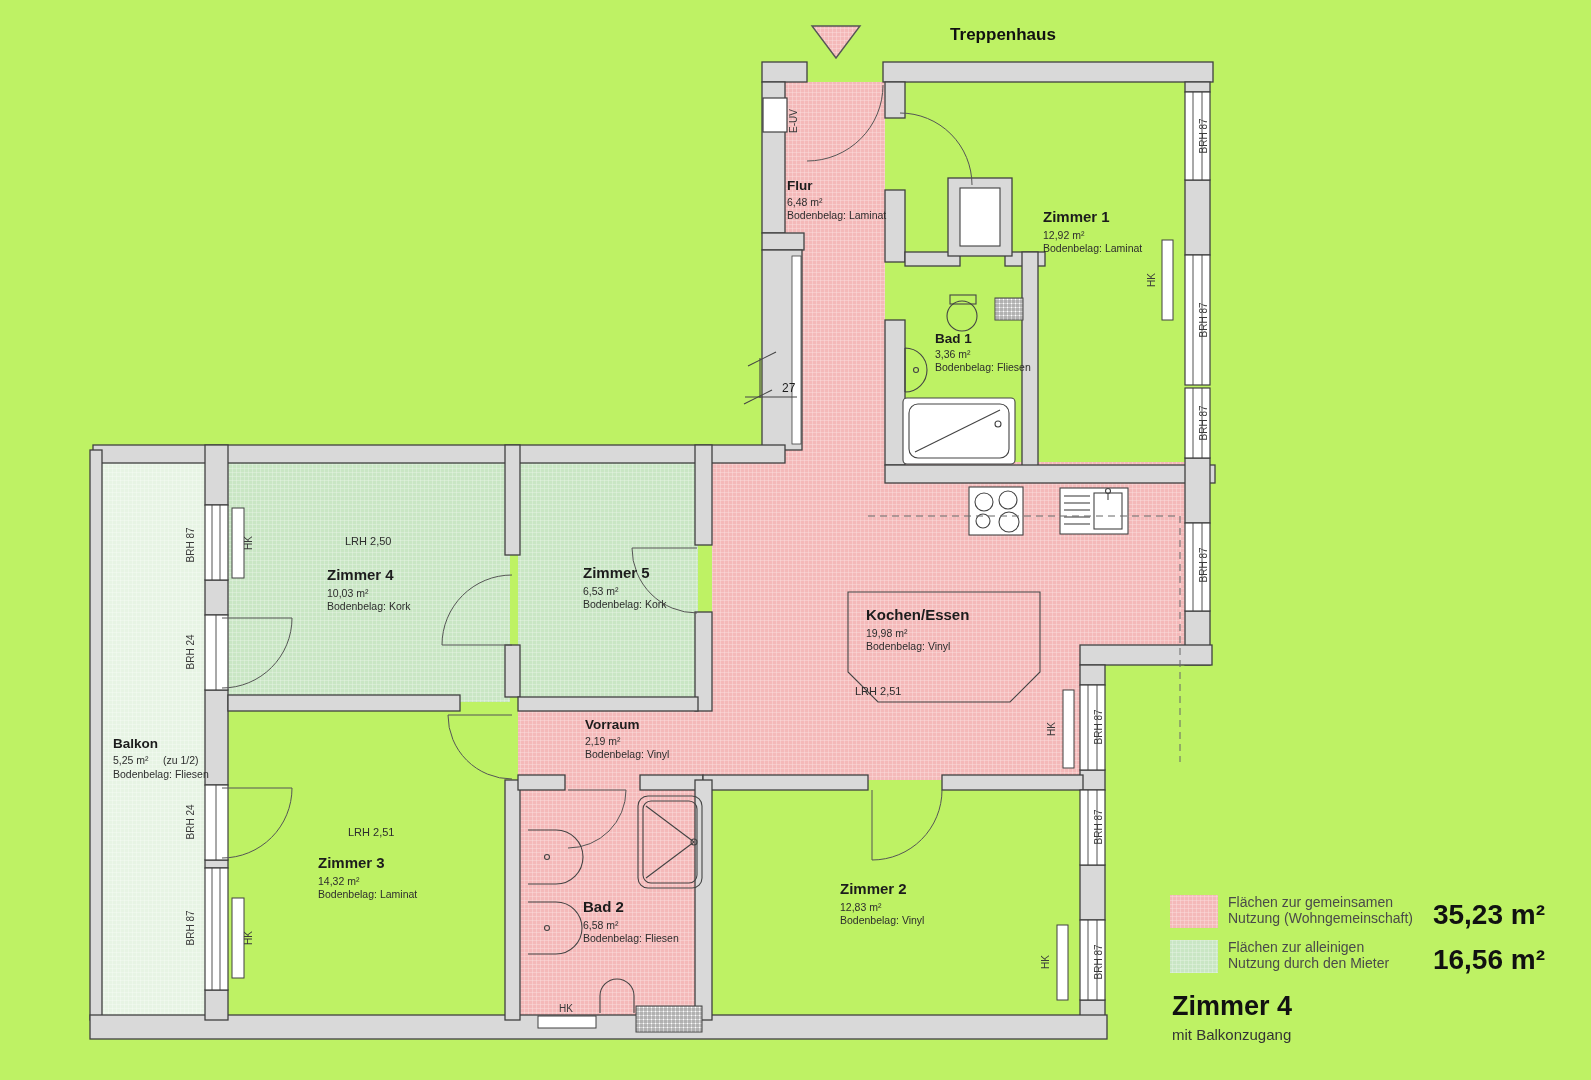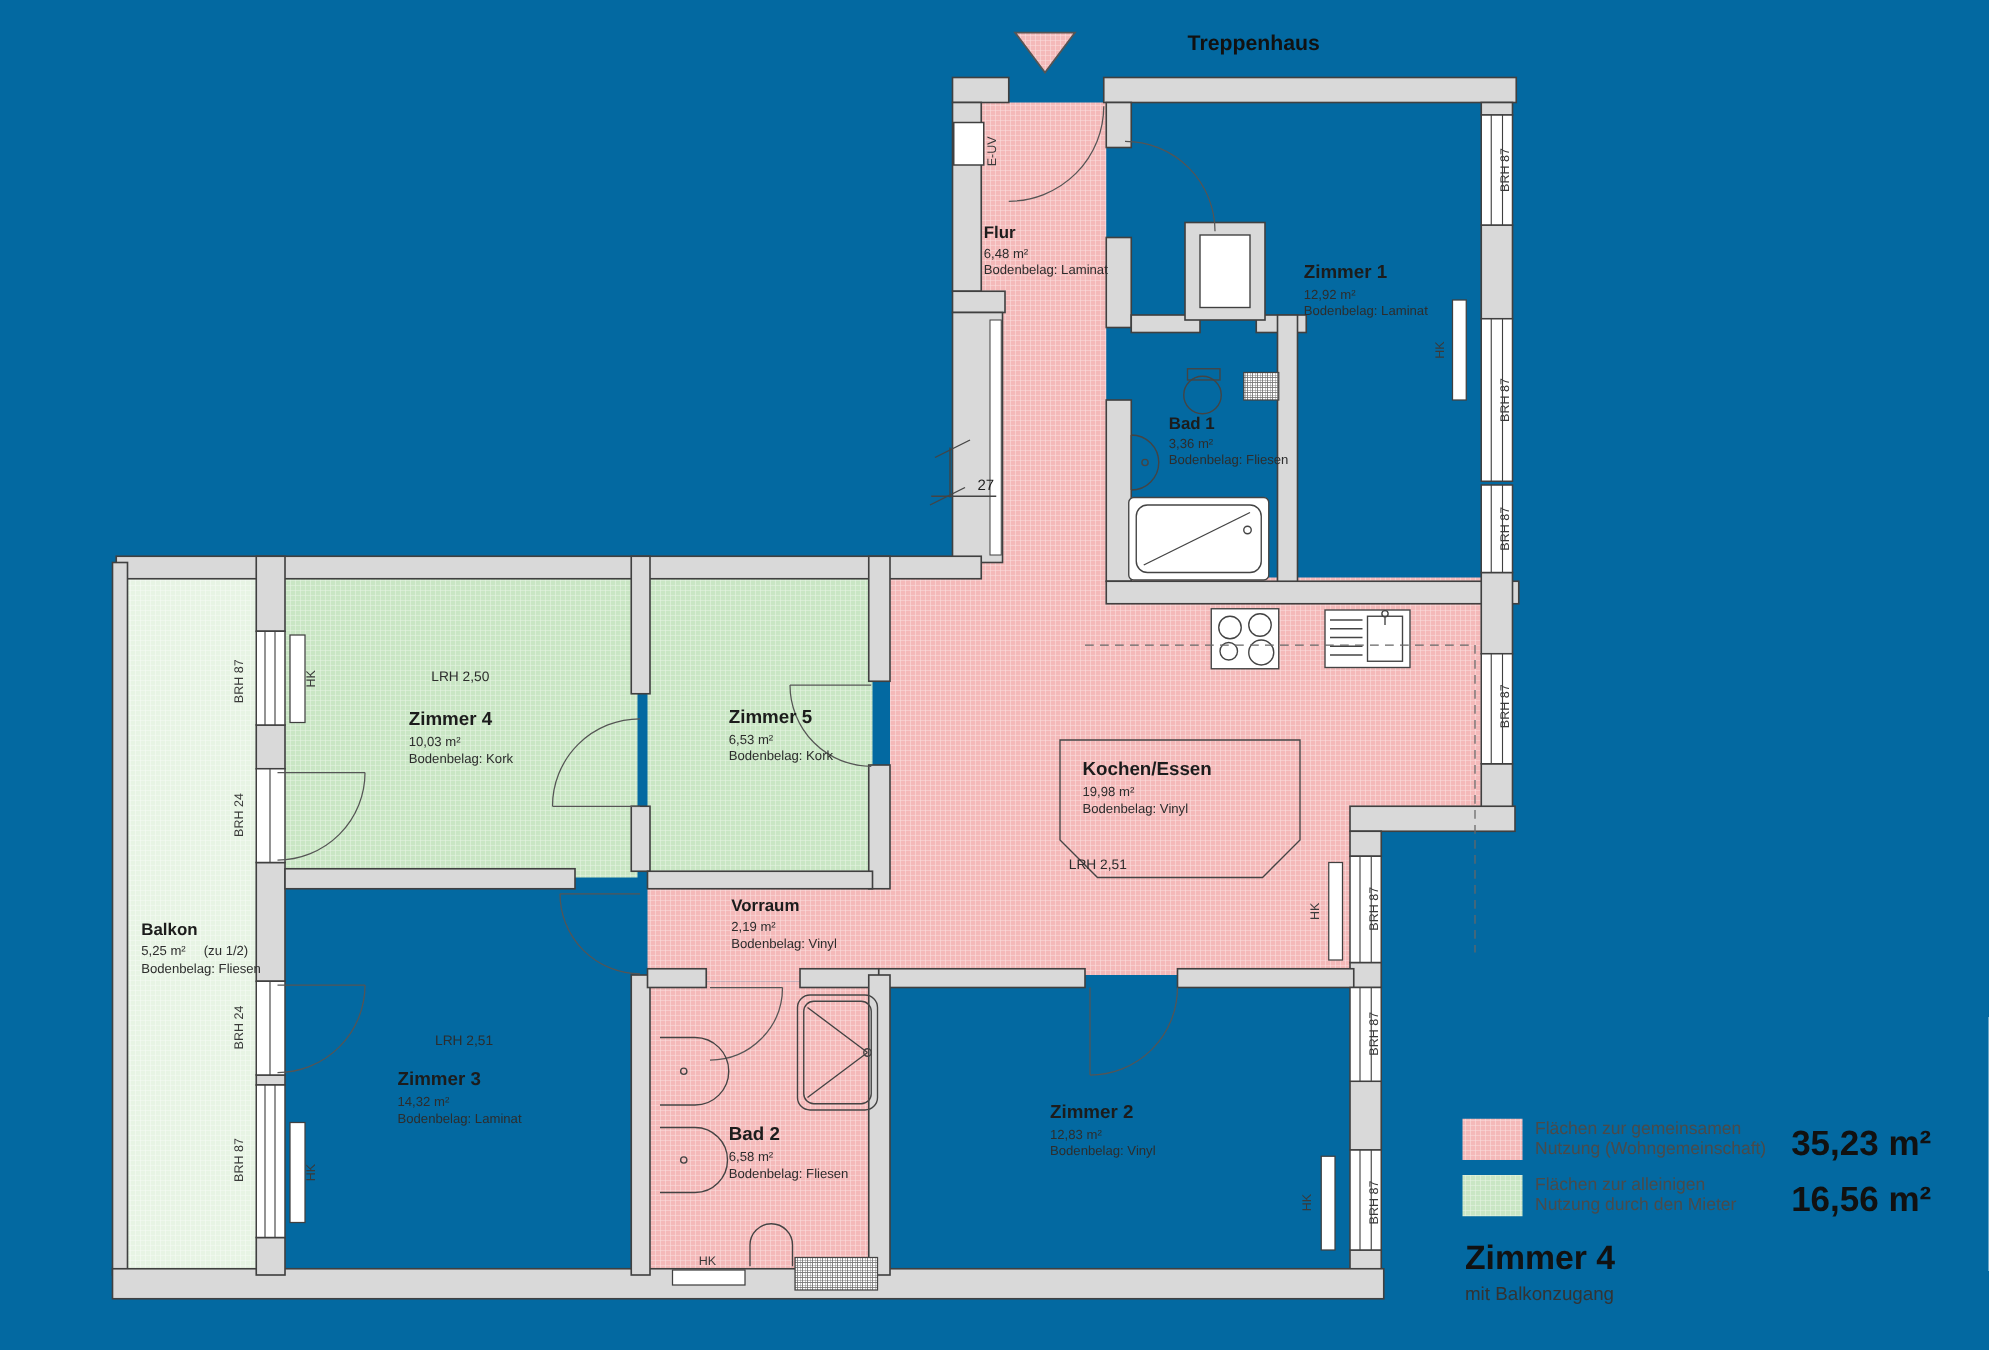--- a/index.html
+++ b/index.html
@@ -1,17 +1,17 @@
 <!DOCTYPE html>
 <html><head>
 <meta charset="utf-8">
 <style>
   html,body{margin:0;padding:0;background:#ffffff;}
   body{font-family:"Liberation Sans", sans-serif;}
-  #stage{position:relative;width:1591px;height:1080px;background:#0369a1;overflow:hidden;}
+  #stage{position:relative;width:1591px;height:1080px;background:#bef264;overflow:hidden;}
   svg{position:absolute;left:0;top:0;}
   text{font-family:"Liberation Sans", sans-serif;}
   .room-name{font-size:15px;font-weight:bold;fill:#1c1c1c;}
   .room-name-sm{font-size:13.5px;font-weight:bold;fill:#1c1c1c;}
   .room-sub{font-size:10.5px;fill:#2d2d2d;}
   .vlabel{font-size:10px;fill:#3a3a3a;}
   .lrh{font-size:11px;fill:#2d2d2d;}
   .dim{font-size:12px;fill:#1c1c1c;}
   .top-title{font-size:17px;font-weight:bold;fill:#111;}
   .legend-line{font-size:14px;fill:#4a4a4a;}

